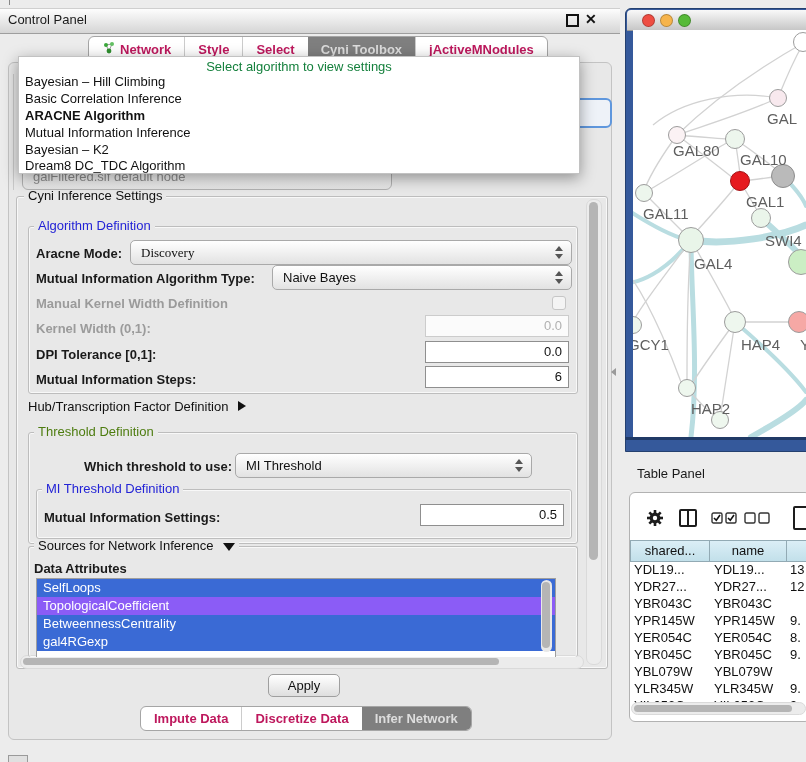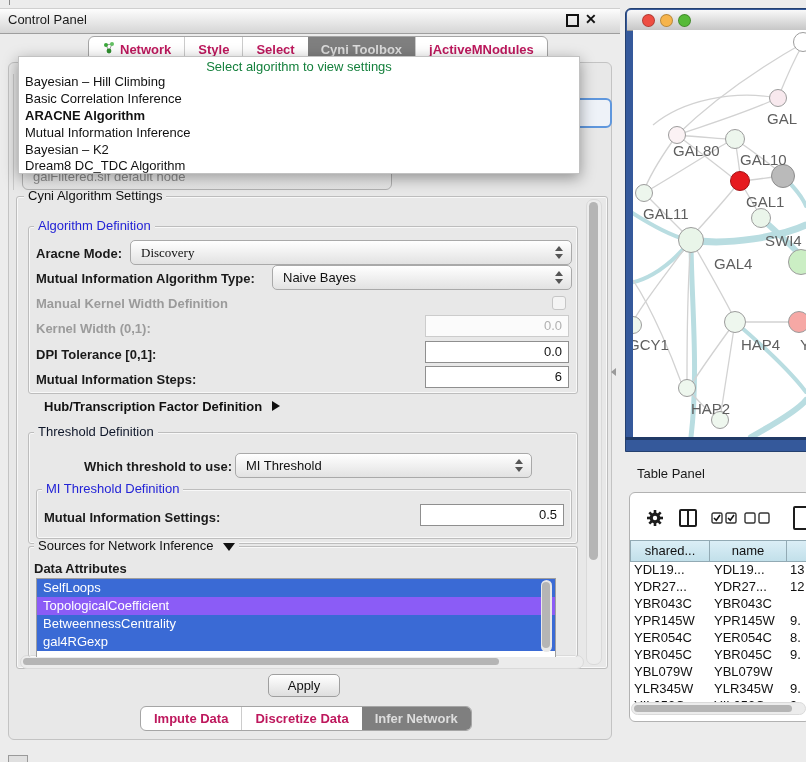--- a/index.html
+++ b/index.html
@@ -34,21 +34,21 @@
                background:#eef2f8;z-index:40;}
   .fragcombo-b{left:22px;top:166px;width:368px;height:22px;border:1px solid #b1b1b1;border-radius:6px;
                background:linear-gradient(#fbfbfb,#e4e4e4);overflow:hidden;z-index:40;color:#8f8f8f;}
   .fragcombo-b span{position:absolute;left:10px;top:2px;}
   .divider-arrow{left:611px;top:368px;width:0;height:0;border-top:4px solid transparent;
                  border-bottom:4px solid transparent;border-right:5px solid #9a9a9a;}
   
   .group{border:1px solid #bdbdbd;border-radius:3px;box-shadow:inset 0 0 0 1px rgba(255,255,255,.7);}
   .legend{position:absolute;background:#e8e8e8;padding:0 4px;line-height:14px;}
   .blue{color:#2323d6;}
-  .green{color:#0f172a;}
+  .green{color:#4d7c0f;}
   .flabel{font-weight:bold;color:#1a1a1a;}
   .dis{color:#9b9b9b;}
   
   .combo{position:absolute;height:23px;border:1px solid #a9a9a9;border-radius:5px;
          background:linear-gradient(#ffffff,#e2e2e2);}
   .combo .cv{position:absolute;left:10px;top:0;line-height:23px;color:#111;}
   .spin{position:absolute;right:8px;top:5px;width:8px;height:13px;}
   .spin i{position:absolute;left:0;width:0;height:0;border-left:4px solid transparent;border-right:4px solid transparent;}
   .spin .up{top:0;border-bottom:5px solid #555;}
   .spin .dn{bottom:0;border-top:5px solid #555;}
@@ -147,21 +147,21 @@
     <div class="abs pitem nowrap" style="top:34px;">Basic Correlation Inference</div>
     <div class="abs pitem bold nowrap" style="top:51px;">ARACNE Algorithm</div>
     <div class="abs pitem nowrap" style="top:68px;">Mutual Information Inference</div>
     <div class="abs pitem nowrap" style="top:85px;">Bayesian – K2</div>
     <div class="abs pitem nowrap" style="top:101px;">Dream8 DC_TDC Algorithm</div>
   </div>
 
   <div class="abs divider-arrow"></div>
 
   <div class="abs group" style="left:16px;top:196px;width:590px;height:471px;"></div>
-  <div class="legend nowrap" style="left:24px;top:189px;">Cyni Algorithm Settings</div>
+  <div class="legend nowrap" style="left:24px;top:189px;">Cyni Inference Settings</div>
 
   <div class="sbtrack" style="left:586px;top:199px;width:14px;height:464px;">
     <div class="sbthumb" style="left:2px;top:2px;width:9px;height:358px;"></div>
   </div>
 
   <div class="sbtrack" style="left:20px;top:655px;width:562px;height:12px;">
     <div class="sbthumb" style="left:2px;top:2px;width:476px;height:7px;"></div>
   </div>
 
   <div class="abs group" style="left:28px;top:226px;width:548px;height:166px;"></div>
@@ -190,21 +190,21 @@
 
   <div class="abs flabel dis nowrap" style="left:36px;top:321px;">Kernel Width (0,1):</div>
   <div class="tinput dis" style="left:425px;top:315px;width:136px;">0.0</div>
 
   <div class="abs flabel nowrap" style="left:36px;top:347px;">DPI Tolerance [0,1]:</div>
   <div class="tinput" style="left:425px;top:341px;width:136px;">0.0</div>
 
   <div class="abs flabel nowrap" style="left:36px;top:372px;">Mutual Information Steps:</div>
   <div class="tinput" style="left:425px;top:366px;width:136px;">6</div>
 
-  <div class="abs nowrap" style="left:44px;top:399px;font-weight:bold;">
+  <div class="abs nowrap" style="left:28px;top:399px;">
     <span>Hub/Transcription Factor Definition</span>
     <span class="tri-r"></span>
   </div>
 
   <div class="abs group" style="left:28px;top:432px;width:548px;height:110px;"></div>
   <div class="legend green nowrap" style="left:34px;top:425px;">Threshold Definition</div>
 
   <div class="abs flabel nowrap" style="left:84px;top:459px;">Which threshold to use:</div>
   <div class="combo" style="left:235px;top:453px;width:295px;">
     <span class="cv nowrap">MI Threshold</span>
@@ -310,21 +310,21 @@
     <div class="nnode" style="left: 155px; top: 281px; width: 22px; height: 22px; background: rgb(246, 168, 165);"></div>
     <div class="nnode" style="left: 45px; top: 349px; width: 18px; height: 18px; background: rgb(238, 247, 238);"></div>
     <div class="nnode" style="left: 78px; top: 381px; width: 18px; height: 18px; background: rgb(238, 247, 238);"></div>
 
     <div class="nlabel" style="left:134px;top:80px;">GAL</div>
     <div class="nlabel" style="left:40px;top:112px;">GAL80</div>
     <div class="nlabel" style="left:107px;top:121px;">GAL10</div>
     <div class="nlabel" style="left:113px;top:163px;">GAL1</div>
     <div class="nlabel" style="left:10px;top:175px;">GAL11</div>
     <div class="nlabel" style="left:132px;top:202px;">SWI4</div>
-    <div class="nlabel" style="left:61px;top:225px;padding-left:20px;">GAL4</div>
+    <div class="nlabel" style="left:61px;top:225px;">GAL4</div>
     <div class="nlabel" style="left:-5px;top:306px;">GCY1</div>
     <div class="nlabel" style="left:108px;top:306px;">HAP4</div>
     <div class="nlabel" style="left:167px;top:306px;">Y</div>
     <div class="nlabel" style="left:58px;top:370px;">HAP2</div>
   </div>
   <div class="abs netstrip"></div>
 
   <div class="abs tptitle nowrap">Table Panel</div>
   <div class="abs tpbody"></div>
 

